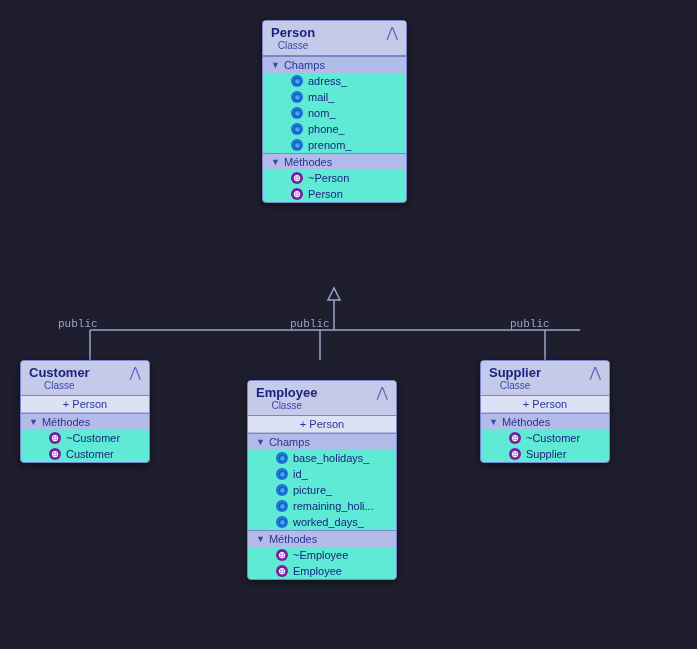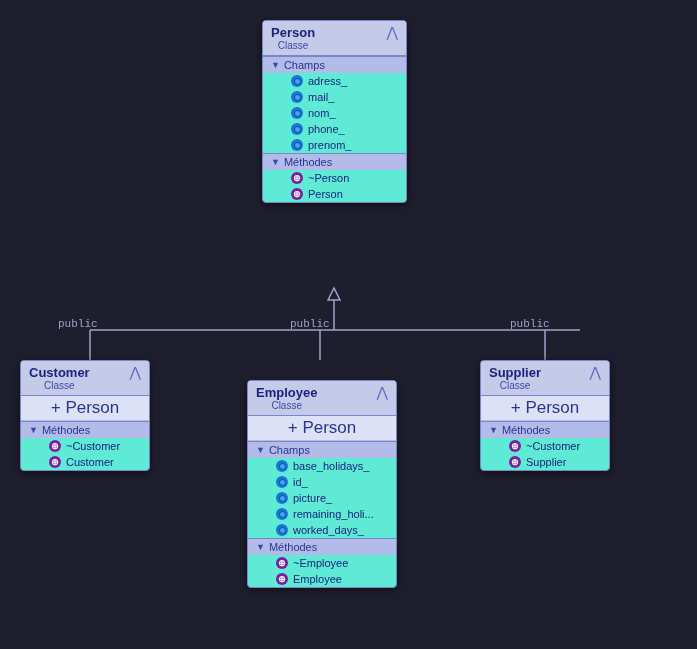--- a/index.html
+++ b/index.html
@@ -62,21 +62,21 @@
     }
 
     .uml-card-header-icon {
       color: #5c6bc0;
       font-size: 14px;
       line-height: 1;
     }
 
     .uml-card-inherit {
       padding: 2px 8px;
-      font-size: 17px;
+      font-size: 11px;
       color: #283593;
       background: #dde1f5;
       border-bottom: 1px solid #b3bce8;
     }
 
     .uml-section-header {
       background: #b3bce8;
       padding: 2px 8px;
       font-size: 11px;
       color: #283593;

